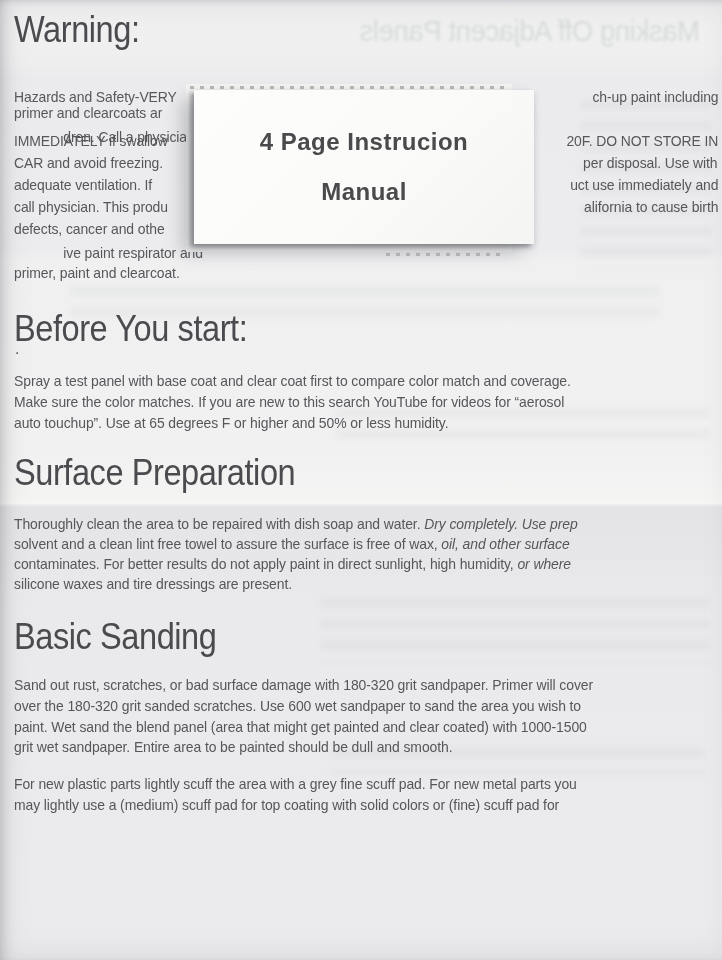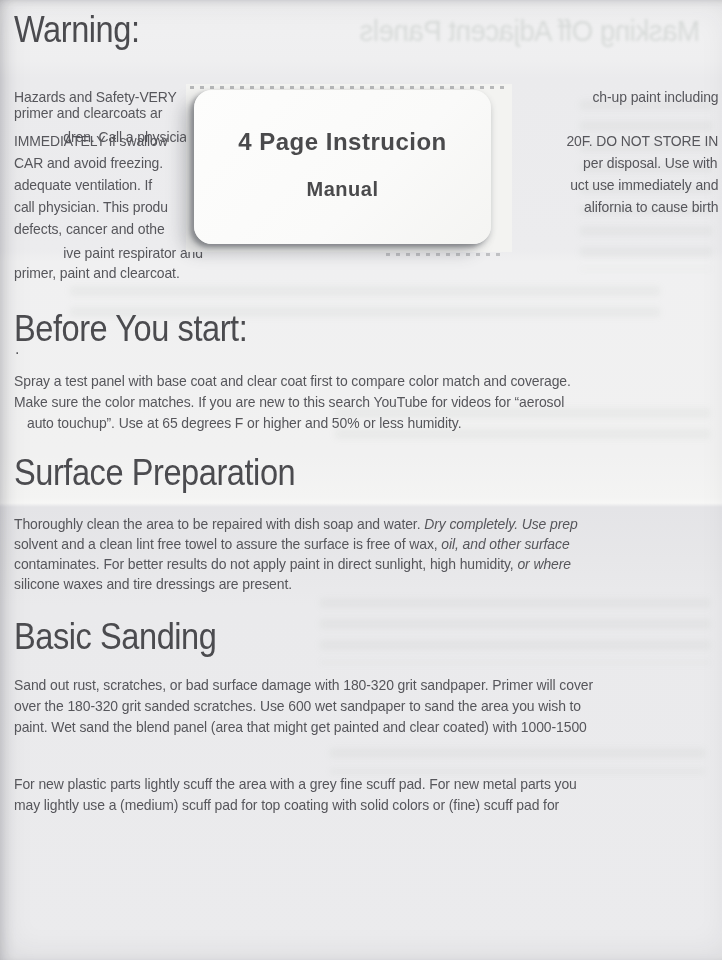--- a/index.html
+++ b/index.html
@@ -37,28 +37,28 @@
   }
   .sticker-backing{
     position:absolute;left:186px;top:84px;width:326px;height:168px;
     background:#f3f3f1;
   }
   .perf{position:absolute;left:4px;right:4px;height:3px;
     background:repeating-linear-gradient(90deg, rgba(110,112,118,.45) 0 4px, rgba(0,0,0,0) 4px 10px);}
   .perf.top{top:2px;}
   .perf.bottom{bottom:-4px;left:200px;right:8px;opacity:.8;}
   .sticker-label{
-    position:absolute;left:194px;top:90px;width:297px;height:154px;
+    position:absolute;left:194px;top:90px;width:340px;height:154px;
     background:linear-gradient(135deg,#fdfdfc 0%,#fafaf9 60%,#f4f4f2 100%);
-    border-radius:18px;
+    border-radius:0;
     box-shadow:-4px 3px 4px rgba(70,72,80,.40), -12px 9px 16px rgba(70,72,80,.28), 0 3px 6px rgba(70,72,80,.22);
     text-align:center;color:#4a4a4c;
   }
   .sticker-line1{margin-top:38px;font-size:24px;font-weight:700;letter-spacing:.5px;}
-  .sticker-line2{margin-top:22px;font-size:20px;font-weight:700;letter-spacing:.5px;}
+  .sticker-line2{margin-top:22px;font-size:24px;font-weight:700;letter-spacing:.5px;}
   .stray{position:absolute;left:15px;top:340px;color:#56565b;font-size:16px;}
 </style>
 </head>
 <body>
 
 <div class="page">
 
   <div class="bleed-heading">Masking Off Adjacent Panels</div>
   <div class="smudge" style="left:580px;top:100px;width:132px;height:170px;"></div>
   <div class="smudge" style="left:70px;top:286px;width:590px;height:38px;"></div>
@@ -104,29 +104,30 @@
   </div>
   <div class="sticker-label">
     <div class="sticker-line1">4 Page Instrucion</div>
     <div class="sticker-line2">Manual</div>
   </div>
 
   <div class="h1" style="top:308px;">Before You start:</div>
   <div class="stray">.</div>
   <div class="body-line" style="top:372px;"><span class="sx">Spray a test panel with base coat and clear coat first to compare color match and coverage.</span></div>
   <div class="body-line" style="top:393px;"><span class="sx">Make sure the color matches.  If you are new to this search YouTube for videos for “aerosol</span></div>
-  <div class="body-line" style="top:414px;margin-left:13px;"><span class="sx">auto touchup”.  Use at 65 degrees F or higher and 50% or less humidity.</span></div>
+  <div class="body-line" style="top:414px;"><span class="sx">auto touchup”.  Use at 65 degrees F or higher and 50% or less humidity.</span></div>
 
   <div class="h1" style="top:452px;">Surface Preparation</div>
   <div class="body-line" style="top:515px;"><span class="sx"><span>Thoroughly clean the area to be repaired with dish soap and water.  </span><span class="it">Dry completely. Use prep</span></span></div>
   <div class="body-line" style="top:535px;"><span class="sx"><span>solvent and a clean lint free towel to assure the surface is free of wax, </span><span class="it">oil, and other surface</span></span></div>
   <div class="body-line" style="top:555px;"><span class="sx"><span>contaminates. For better results do not apply paint in direct sunlight, high humidity, </span><span class="it">or where</span></span></div>
   <div class="body-line" style="top:575px;"><span class="sx">silicone waxes and tire dressings are present.</span></div>
 
   <div class="h1" style="top:616px;">Basic Sanding</div>
   <div class="body-line" style="top:676px;"><span class="sx">Sand out rust, scratches, or bad surface damage with 180-320 grit sandpaper. Primer will cover</span></div>
   <div class="body-line" style="top:697px;"><span class="sx">over the 180-320 grit sanded scratches. Use 600 wet sandpaper to sand the area you wish to</span></div>
   <div class="body-line" style="top:718px;"><span class="sx">paint. Wet sand the blend panel (area that might get painted and clear coated) with 1000-1500</span></div>
+  <div class="body-line" style="top:738px;"><span class="sx">grit wet sandpaper. Entire area to be painted should be dull and smooth.</span></div>
 
   <div class="body-line" style="top:775px;"><span class="sx">For new plastic parts lightly scuff the area with a grey fine scuff pad. For new metal parts you</span></div>
   <div class="body-line" style="top:796px;"><span class="sx">may lightly use a (medium) scuff pad for top coating with solid colors or (fine) scuff pad for</span></div>
 
 </div>
 
 </body></html>

